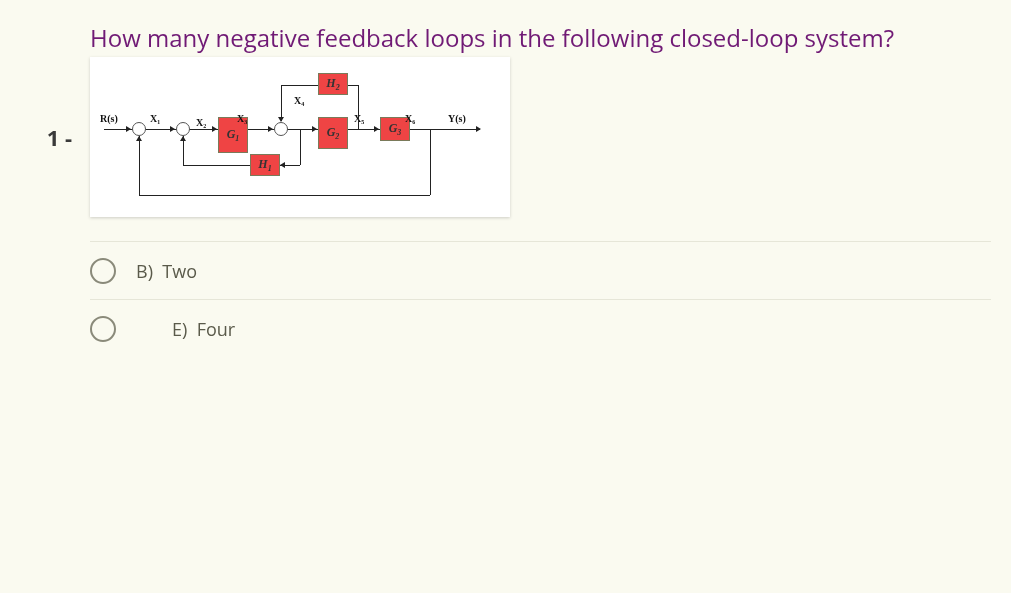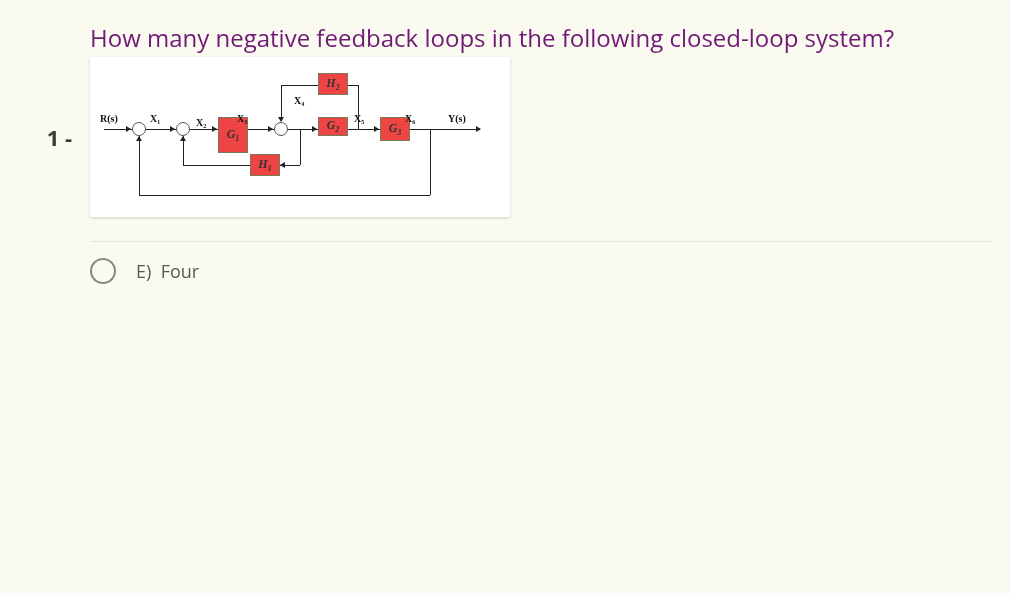--- a/index.html
+++ b/index.html
@@ -125,21 +125,21 @@
         <div class="blk" style="left:128px; top:60px; width:30px; height:36px;">
             <span>G<span class="sub">1</span></span>
           </div>
         <div class="lbl" style="left:147px; top:56px;">X₃</div>
 
         <div class="arrow-r" style="left:178px; top:69px;"></div>
         <div class="sum" style="left:184px; top:65px;"></div>
         <div class="lbl" style="left:204px; top:38px;">X₄</div>
 
         <div class="arrow-r" style="left:222px; top:69px;"></div>
-        <div class="blk" style="left:228px; top:60px; width:30px; height:19px;">
+        <div class="blk" style="left:228px; top:60px; width:30px; height:32px;">
             <span>G<span class="sub">2</span></span>
           </div>
         <div class="lbl" style="left:264px; top:56px;">X₅</div>
 
         <div class="arrow-r" style="left:284px; top:69px;"></div>
         <div class="blk" style="left:290px; top:60px; width:30px; height:24px;">
             <span>G<span class="sub">3</span></span>
           </div>
         <div class="lbl" style="left:315px; top:56px;">X₆</div>
 
@@ -164,19 +164,23 @@
         <div class="arrow-l" style="left:190px; top:105px;"></div>
 
         <div class="line" style="left:340px; top:72px; width:1px; height:66px;"></div>
         <div class="line" style="left:49px; top:138px; width:291px; height:1px;"></div>
         <div class="line" style="left:49px; top:79px; width:1px; height:59px;"></div>
         <div class="arrow-u" style="left:46px; top:79px;"></div>
       </div>
     </div>
 
     <div class="options">
-      <label class="opt" style="border-bottom:none;">
+      <label class="opt">
+        <span class="radio"></span>
+        <span class="opt-label"><span>B</span>)&nbsp;&nbsp;<span>Two</span></span>
+      </label>
+      <label class="opt" style="border-bottom:none;gap:36px;">
         <span class="radio"></span>
         <span class="opt-label"><span>E</span>)&nbsp;&nbsp;<span>Four</span></span>
       </label>
     </div>
   </div>
 </div>
 
 </body></html>

